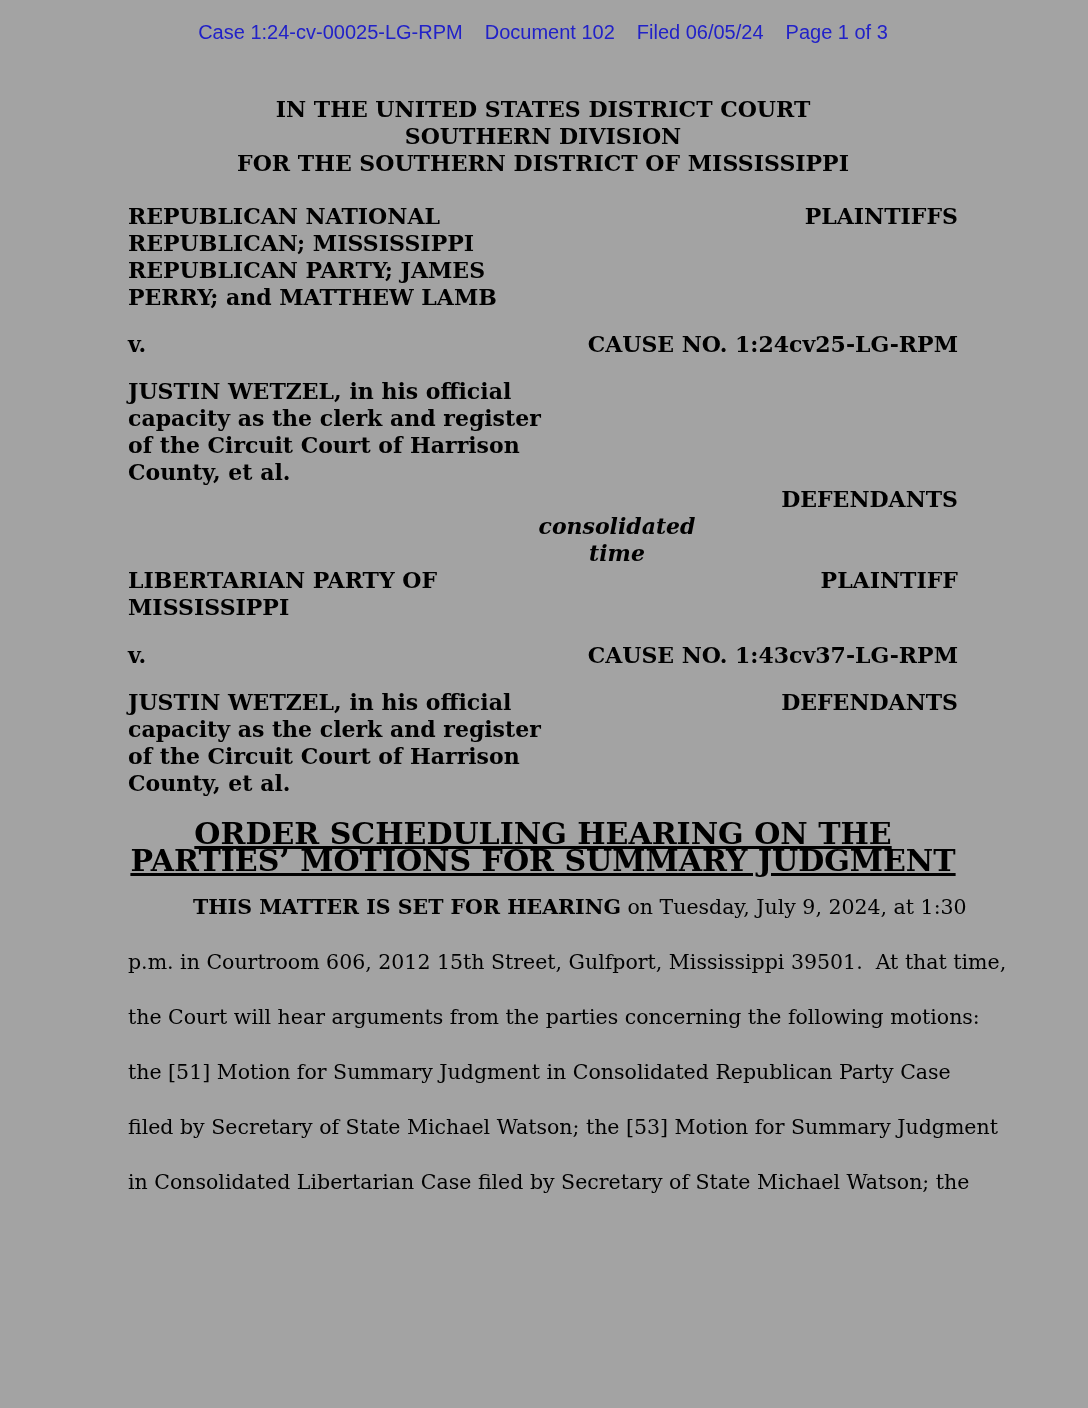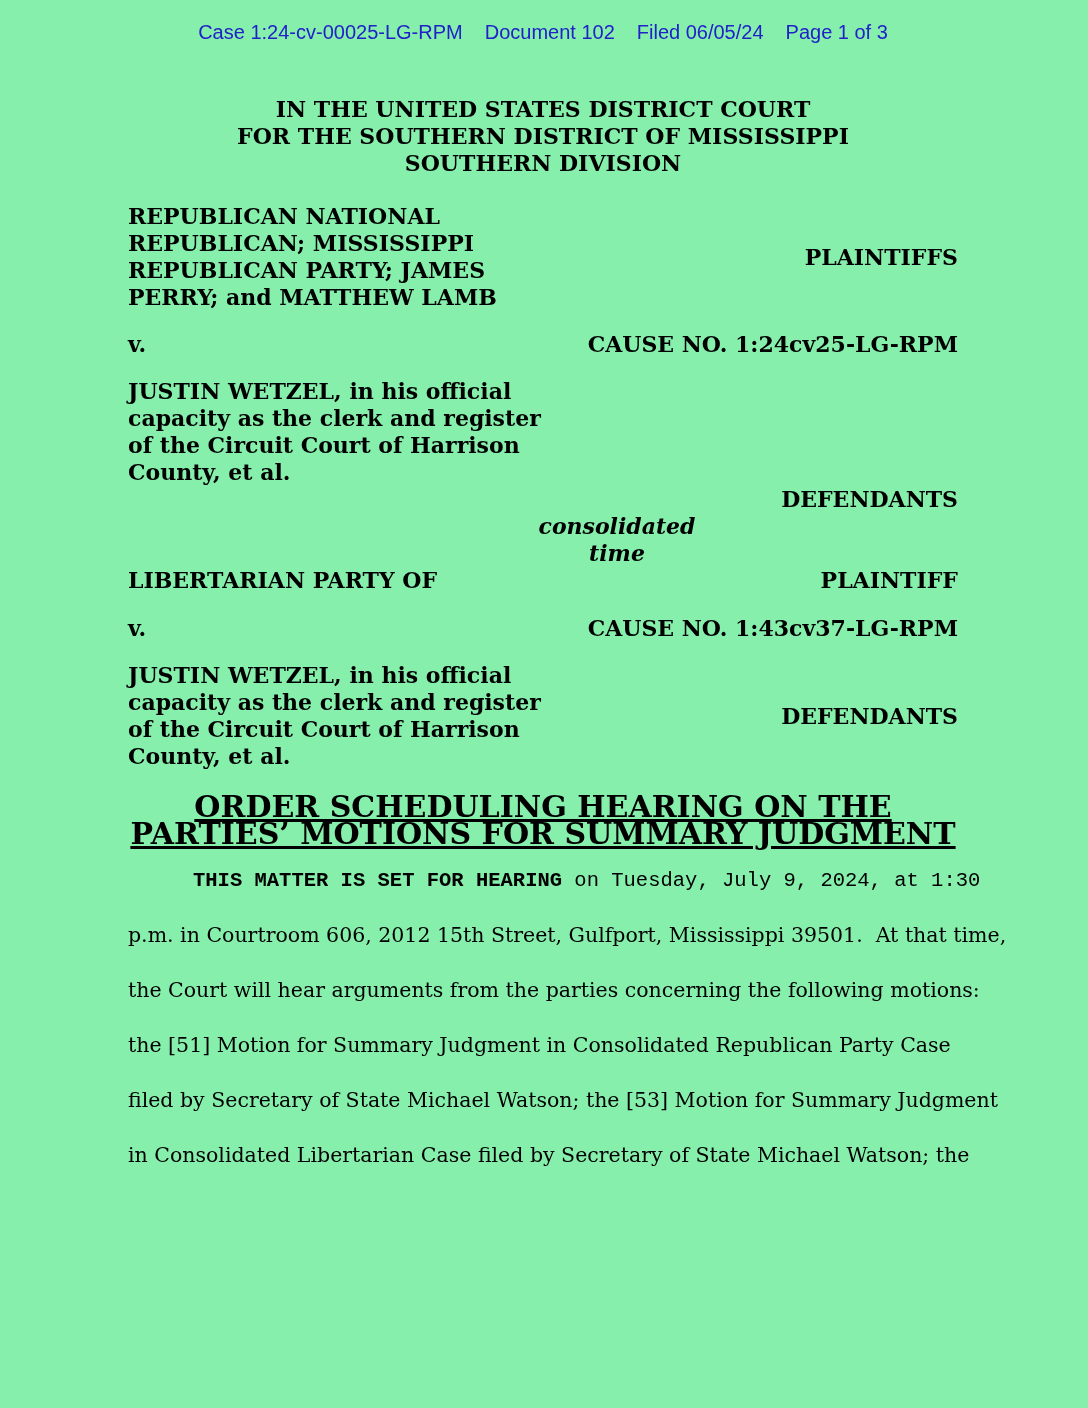--- a/index.html
+++ b/index.html
@@ -1,19 +1,19 @@
 <!DOCTYPE html>
 <html><head>
 <meta charset="utf-8">
 <style>
   html, body { margin: 0; padding: 0; background: #ffffff; }
   .page {
     width: 1088px;
     height: 1408px;
-    background: #86efac;
+    background: #a3a3a3;
     color: #000000;
     font-family: "DejaVu Serif", serif;
     box-sizing: border-box;
     padding: 20px 130px 0 128px;
     position: relative;
     overflow: hidden;
   }
   
   .doc-header {
     display: flex;
@@ -31,21 +31,21 @@
     text-align: center;
     font-weight: bold;
     font-size: 22px;
     line-height: 27px;
   }
   
   .caption { font-weight: bold; font-size: 22px; line-height: 27px; }
   .cap-row {
     display: flex;
     justify-content: space-between;
-    align-items: center;
+    align-items: flex-start;
   }
   .caption-first { margin-top: 26px; }
   .versus-row {
     display: flex;
     justify-content: space-between;
     margin-top: 20px;
     margin-bottom: 20px;
   }
   .versus-row-2 { margin-top: 21px; margin-bottom: 20px; }
   .role-right { text-align: right; }
@@ -66,39 +66,39 @@
     font-size: 30px;
     line-height: 27px;
   }
   .order-title .u { text-decoration: underline; }
   
   .body-text { margin-top: 6px; font-size: 20.5px; }
   .body-line {
     line-height: 55px;
     white-space: pre;
   }
-  .body-line.indent { padding-left: 65px; font-family: Liberation Mono, monospace; }
+  .body-line.indent { padding-left: 65px; }
   .b { font-weight: bold; }
 </style>
 </head>
 <body>
 
 <div class="page">
 
   <div class="doc-header">
     <span>Case 1:24-cv-00025-LG-RPM</span>
     <span>Document 102</span>
     <span>Filed 06/05/24</span>
     <span>Page 1 of 3</span>
   </div>
 
   <div class="court-title">
     <div>IN THE UNITED STATES DISTRICT COURT</div>
+    <div>SOUTHERN DIVISION</div>
     <div>FOR THE SOUTHERN DISTRICT OF MISSISSIPPI</div>
-    <div>SOUTHERN DIVISION</div>
   </div>
 
   <div class="caption caption-first">
     <div class="cap-row">
       <div>
         <div>REPUBLICAN NATIONAL</div>
         <div>REPUBLICAN; MISSISSIPPI</div>
         <div>REPUBLICAN PARTY; JAMES</div>
         <div>PERRY; and MATTHEW LAMB</div>
       </div>
@@ -119,20 +119,21 @@
 
   <div class="consolidated">
     <div>consolidated</div>
     <div>time</div>
   </div>
 
   <div class="caption">
     <div class="cap-row">
       <div>
         <div>LIBERTARIAN PARTY OF</div>
+        <div>MISSISSIPPI</div>
       </div>
       <div>PLAINTIFF</div>
     </div>
     <div class="versus-row versus-row-2">
       <div>v.</div>
       <div>CAUSE NO. 1:43cv37-LG-RPM</div>
     </div>
     <div class="cap-row">
       <div>
         <div>JUSTIN WETZEL, in his official</div>

